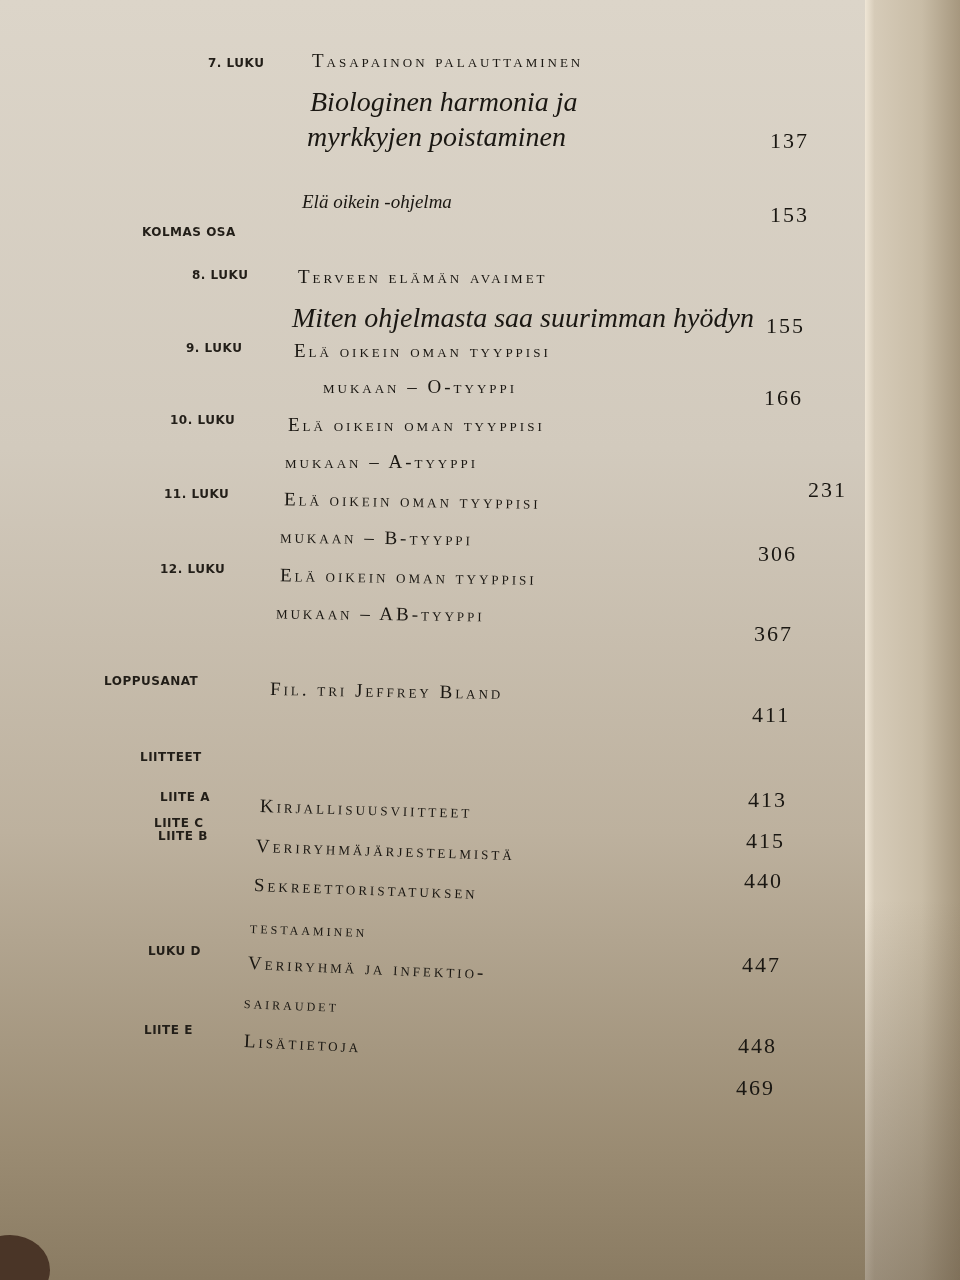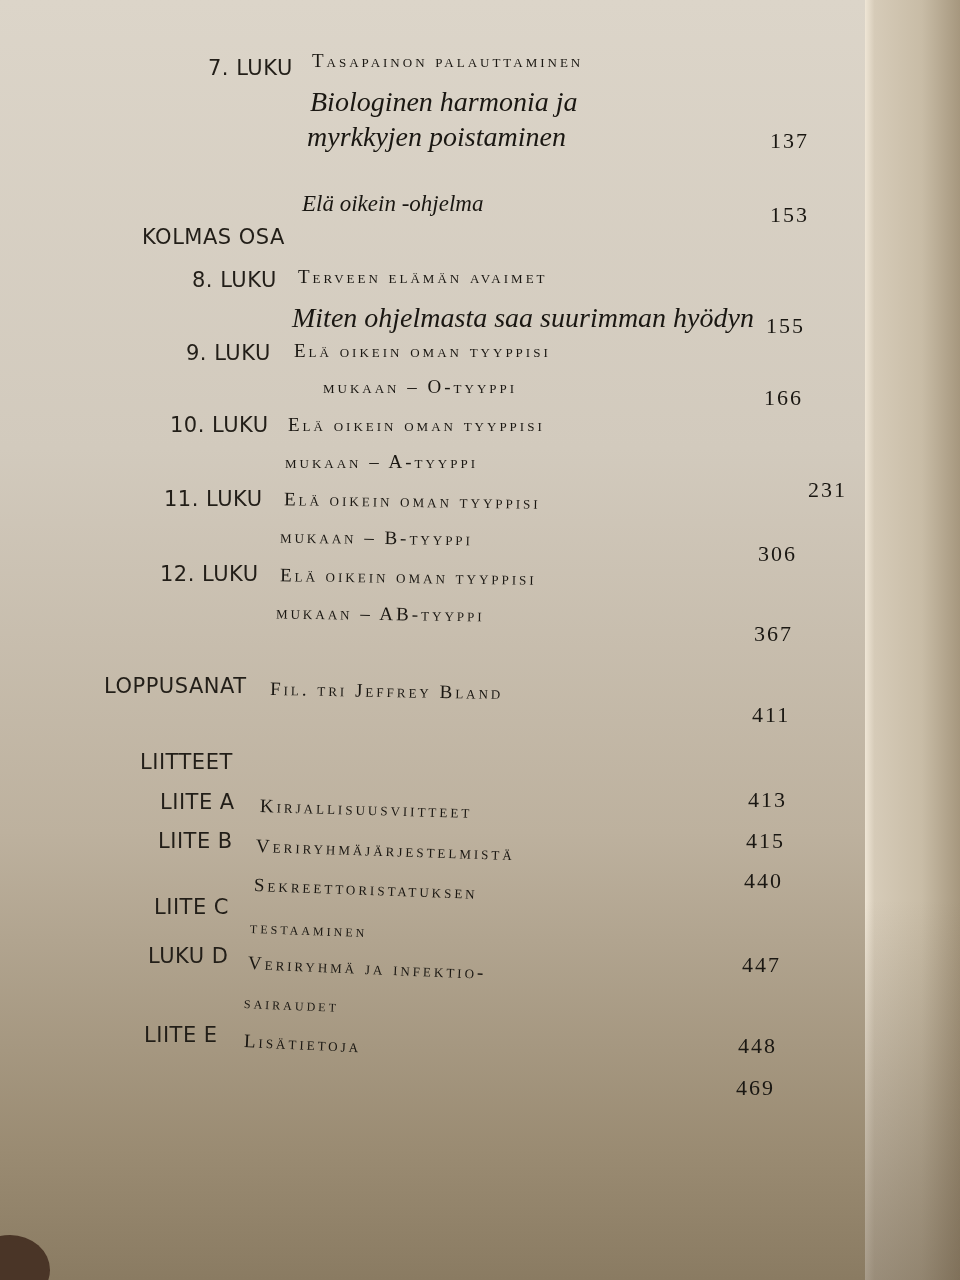--- a/index.html
+++ b/index.html
@@ -17,22 +17,22 @@
   }
   .page-edge-bottom {
     position:absolute; left:865px; top:900px; width:95px; height:380px;
     background: linear-gradient(180deg, rgba(0,0,0,0) 0%, rgba(80,65,45,0.45) 100%);
   }
   .finger {
     position:absolute; left:-30px; top:1235px; width:80px; height:70px;
     border-radius:50%; background:#4a3527;
   }
   .label {
-    position:absolute; font-family:"DejaVu Sans", sans-serif; font-size:21px;
-    letter-spacing:0.5px; color:#221e18; white-space:nowrap;
+    position:absolute; font-family:"DejaVu Sans", sans-serif; font-size:12px;
+    letter-spacing:0.5px; color:#221e18; white-space:nowrap;font-weight:bold;
   }
   .title {
     position:absolute; font-family:"Liberation Serif", serif; font-size:19px;
     letter-spacing:3px; font-variant:small-caps; color:#1a1712; white-space:nowrap;
   }
   .sub {
     position:absolute; font-family:"Liberation Serif", serif; font-style:italic;
     font-size:28px; color:#1a1712; white-space:nowrap;
   }
   .num {
@@ -51,21 +51,21 @@
 <div>
   <span class="label" style="left:208px;top:56px;">7. LUKU</span>
   <span class="title" style="left:312px;top:50px;">Tasapainon palauttaminen</span>
   <span class="sub" style="left:310px;top:86px;">Biologinen harmonia ja</span>
   <span class="sub" style="left:307px;top:121px;">myrkkyjen poistaminen</span>
   <span class="num" style="left:770px;top:128px;">137</span>
 </div>
 
 <div>
   <span class="label" style="left:142px;top:196px;margin-top:29px;">KOLMAS OSA</span>
-  <span class="sub" style="left:302px;top:191px;font-size:23px;">Elä oikein -ohjelma</span>
+  <span class="sub" style="left:302px;top:191px;font-size:19px;">Elä oikein -ohjelma</span>
   <span class="num" style="left:770px;top:202px;">153</span>
 </div>
 
 <div>
   <span class="label" style="left:192px;top:268px;">8. LUKU</span>
   <span class="title" style="left:298px;top:266px;">Terveen elämän avaimet</span>
   <span class="sub" style="left:292px;top:302px;">Miten ohjelmasta saa suurimman hyödyn</span>
   <span class="num" style="left:766px;top:313px;">155</span>
 </div>
 
@@ -111,21 +111,21 @@
   <span class="num" style="left:748px;top:787px;">413</span>
 </div>
 
 <div>
   <span class="label" style="left:158px;top:829px;">LIITE B</span>
   <span class="title" style="left:256px;top:835px;transform:rotate(1.8deg);transform-origin:left;">Veriryhmäjärjestelmistä</span>
   <span class="num" style="left:746px;top:828px;">415</span>
 </div>
 
 <div>
-  <span class="label" style="left:154px;top:895px;">LIITE C</span>
+  <span class="label" style="left:154px;top:816px;">LIITE C</span>
   <span class="title" style="left:254px;top:874px;transform:rotate(2deg);transform-origin:left;">Sekreettoristatuksen</span>
   <span class="title" style="left:250px;top:918px;transform:rotate(2deg);transform-origin:left;font-size:17px;">testaaminen</span>
   <span class="num" style="left:744px;top:868px;">440</span>
 </div>
 
 <div>
   <span class="label" style="left:148px;top:944px;">LUKU D</span>
   <span class="title" style="left:248px;top:952px;transform:rotate(2.4deg);transform-origin:left;">Veriryhmä ja infektio-</span>
   <span class="title" style="left:244px;top:993px;transform:rotate(2.4deg);transform-origin:left;font-size:17px;">sairaudet</span>
   <span class="num" style="left:742px;top:952px;">447</span>

